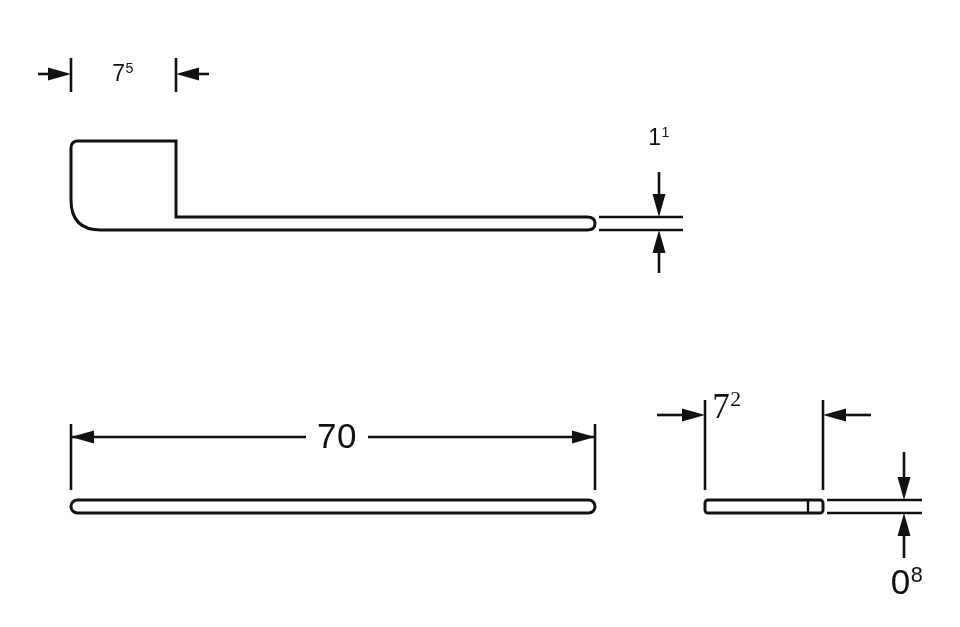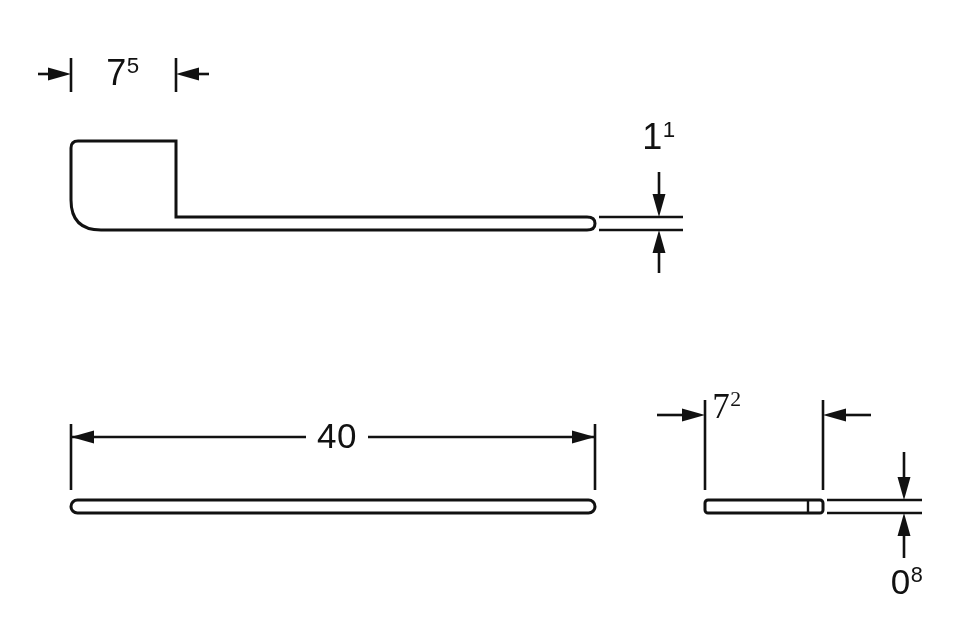--- a/index.html
+++ b/index.html
@@ -9,21 +9,21 @@
     width: 960px;
     height: 627px;
     background: #ffffff;
     overflow: hidden;
     font-family: "Liberation Sans", sans-serif;
   }
   svg.linework { position: absolute; left: 0; top: 0; }
   .dim-label {
     position: absolute;
     transform: translate(-50%, -50%);
-    font-size: 36px;
+    font-size: 23px;
     font-weight: 400;
     color: #111111;
     white-space: nowrap;
     letter-spacing: 0.5px;
     line-height: 1;
   }
   .dim-label .sup {
     font-size: 0.62em;
     position: relative;
     top: -0.55em;
@@ -94,21 +94,21 @@
 
   <div class="dim-label" style="left:123px; top:73px;">
     <span>7</span><span class="sup">5</span>
   </div>
 
   <div class="dim-label" style="left:659px; top:137px;">
     <span>1</span><span class="sup">1</span>
   </div>
 
   <div class="dim-label lg" style="left:337px; top:435px;">
-    <span>40</span><span class="sup"></span>
+    <span>70</span><span class="sup"></span>
   </div>
 
   <div class="dim-label lg" style="left:727px; top:406px;font-family:Liberation Serif, serif;">
     <span>7</span><span class="sup">2</span>
   </div>
 
   <div class="dim-label lg" style="left:907px; top:581px;">
     <span>0</span><span class="sup">8</span>
   </div>
 

